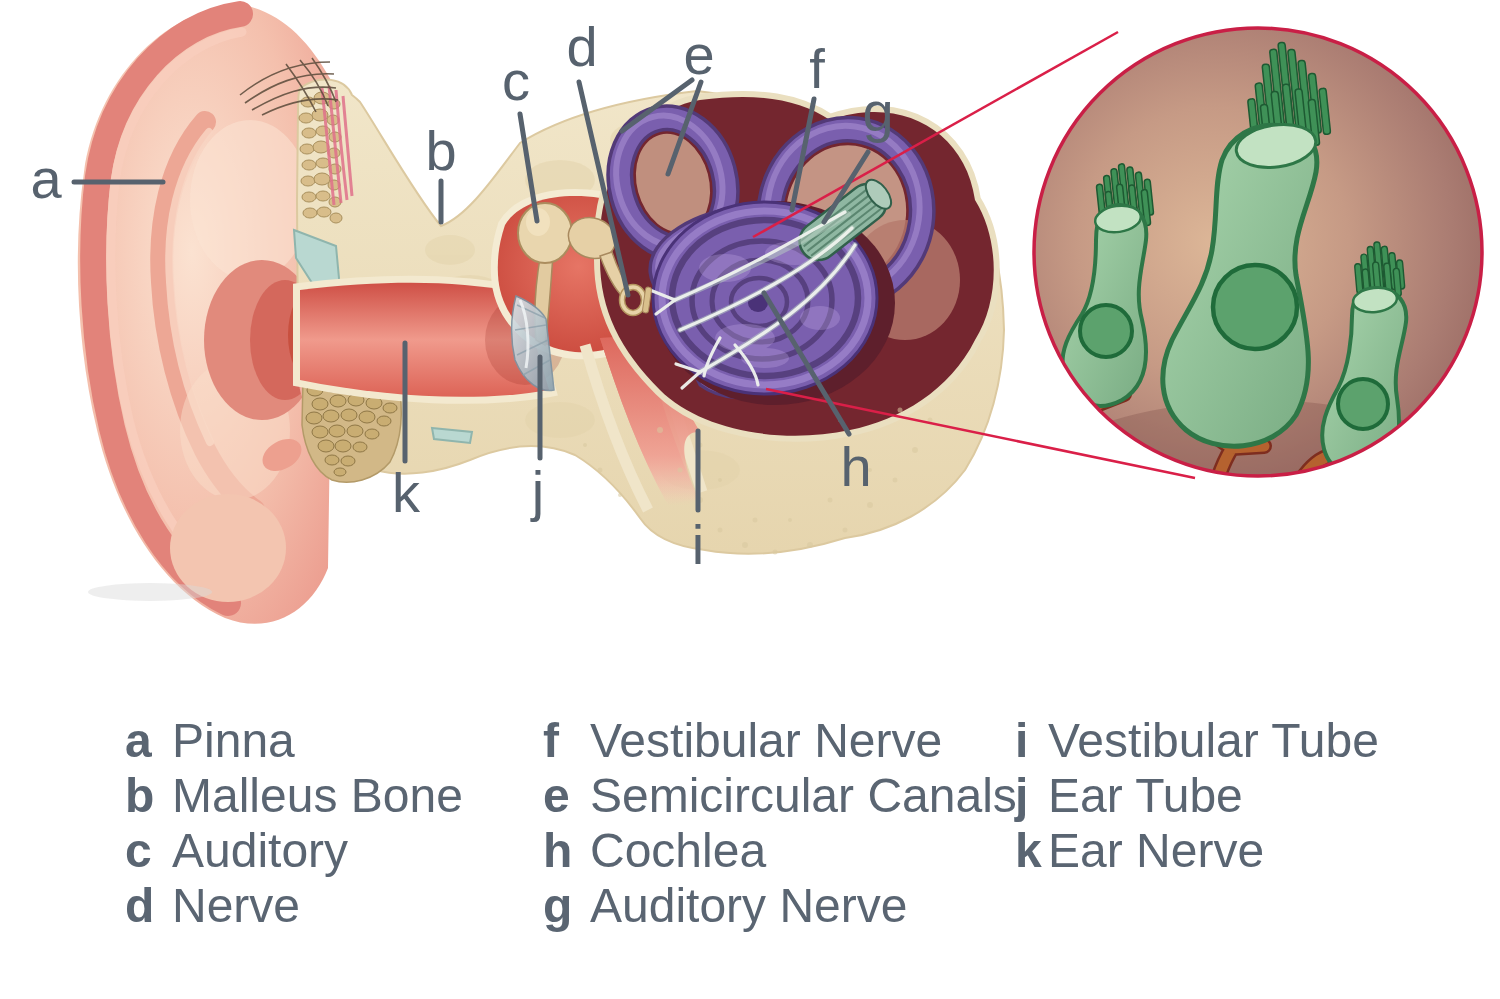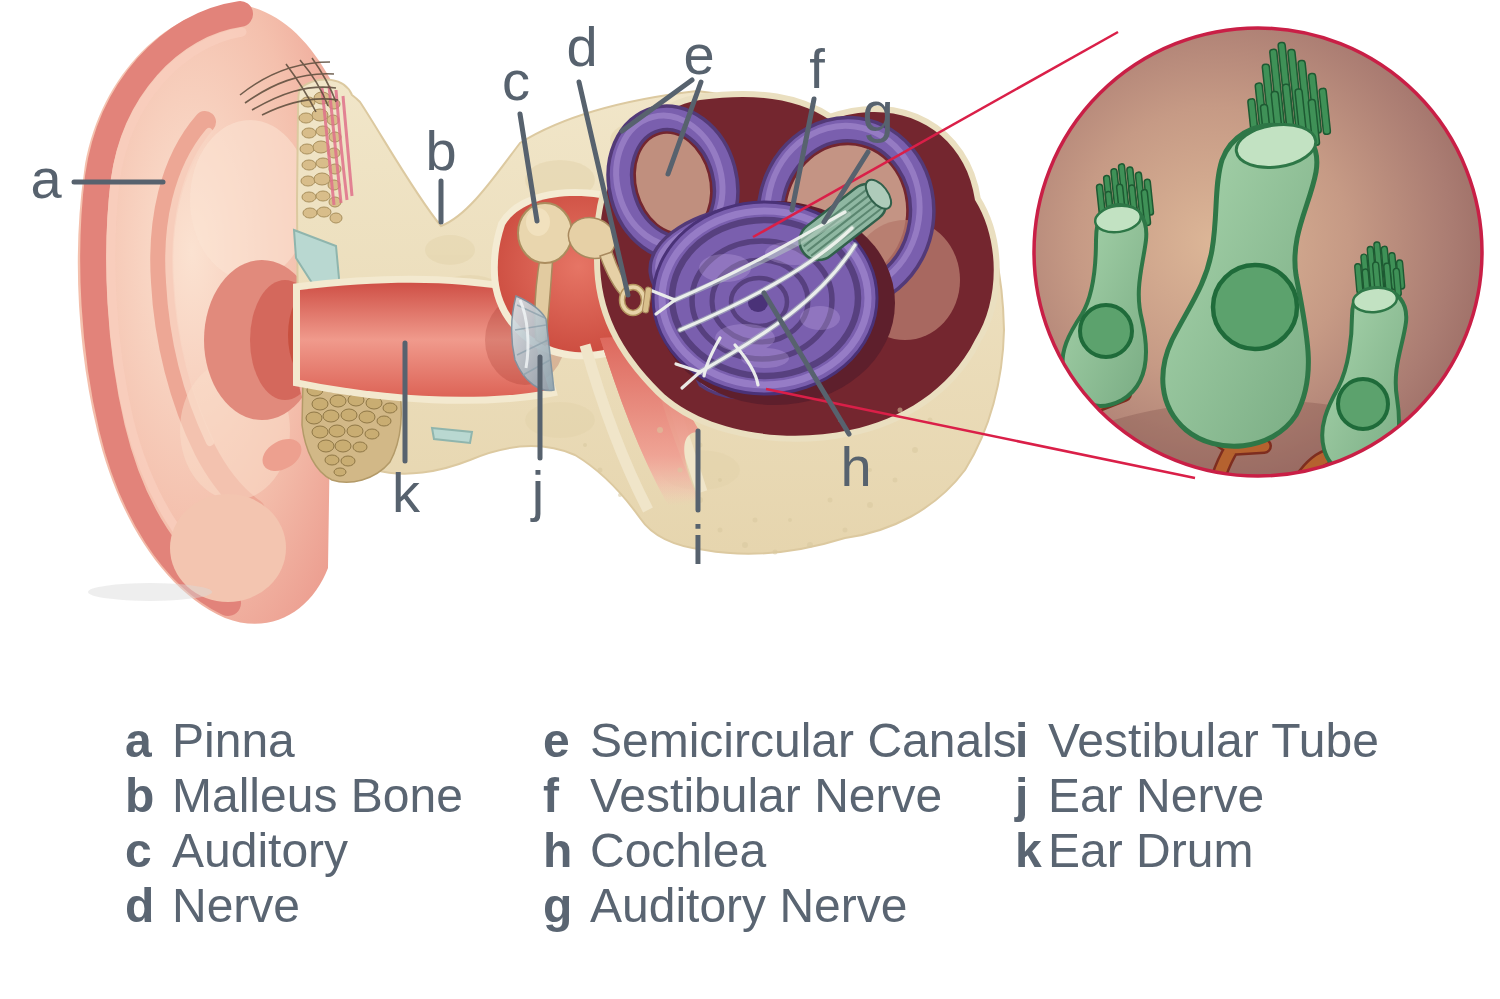--- a/index.html
+++ b/index.html
@@ -479,24 +479,24 @@
 </svg>
 
 <div class="legend">
   <div class="col col1">
     <div class="row"><span class="key">a</span><span class="term">Pinna</span></div>
     <div class="row"><span class="key">b</span><span class="term">Malleus Bone</span></div>
     <div class="row"><span class="key">c</span><span class="term">Auditory</span></div>
     <div class="row"><span class="key">d</span><span class="term">Nerve</span></div>
   </div>
   <div class="col col2">
+    <div class="row"><span class="key">f</span><span class="term">Vestibular Nerve</span></div>
     <div class="row"><span class="key">e</span><span class="term">Semicircular Canals</span></div>
-    <div class="row"><span class="key">f</span><span class="term">Vestibular Nerve</span></div>
     <div class="row"><span class="key">h</span><span class="term">Cochlea</span></div>
     <div class="row"><span class="key">g</span><span class="term">Auditory Nerve</span></div>
   </div>
   <div class="col col3">
     <div class="row"><span class="key">i</span><span class="term">Vestibular Tube</span></div>
-    <div class="row"><span class="key">j</span><span class="term">Ear Nerve</span></div>
-    <div class="row"><span class="key">k</span><span class="term">Ear Drum</span></div>
+    <div class="row"><span class="key">j</span><span class="term">Ear Tube</span></div>
+    <div class="row"><span class="key">k</span><span class="term">Ear Nerve</span></div>
   </div>
 </div>
 </div>
 
 </body></html>

